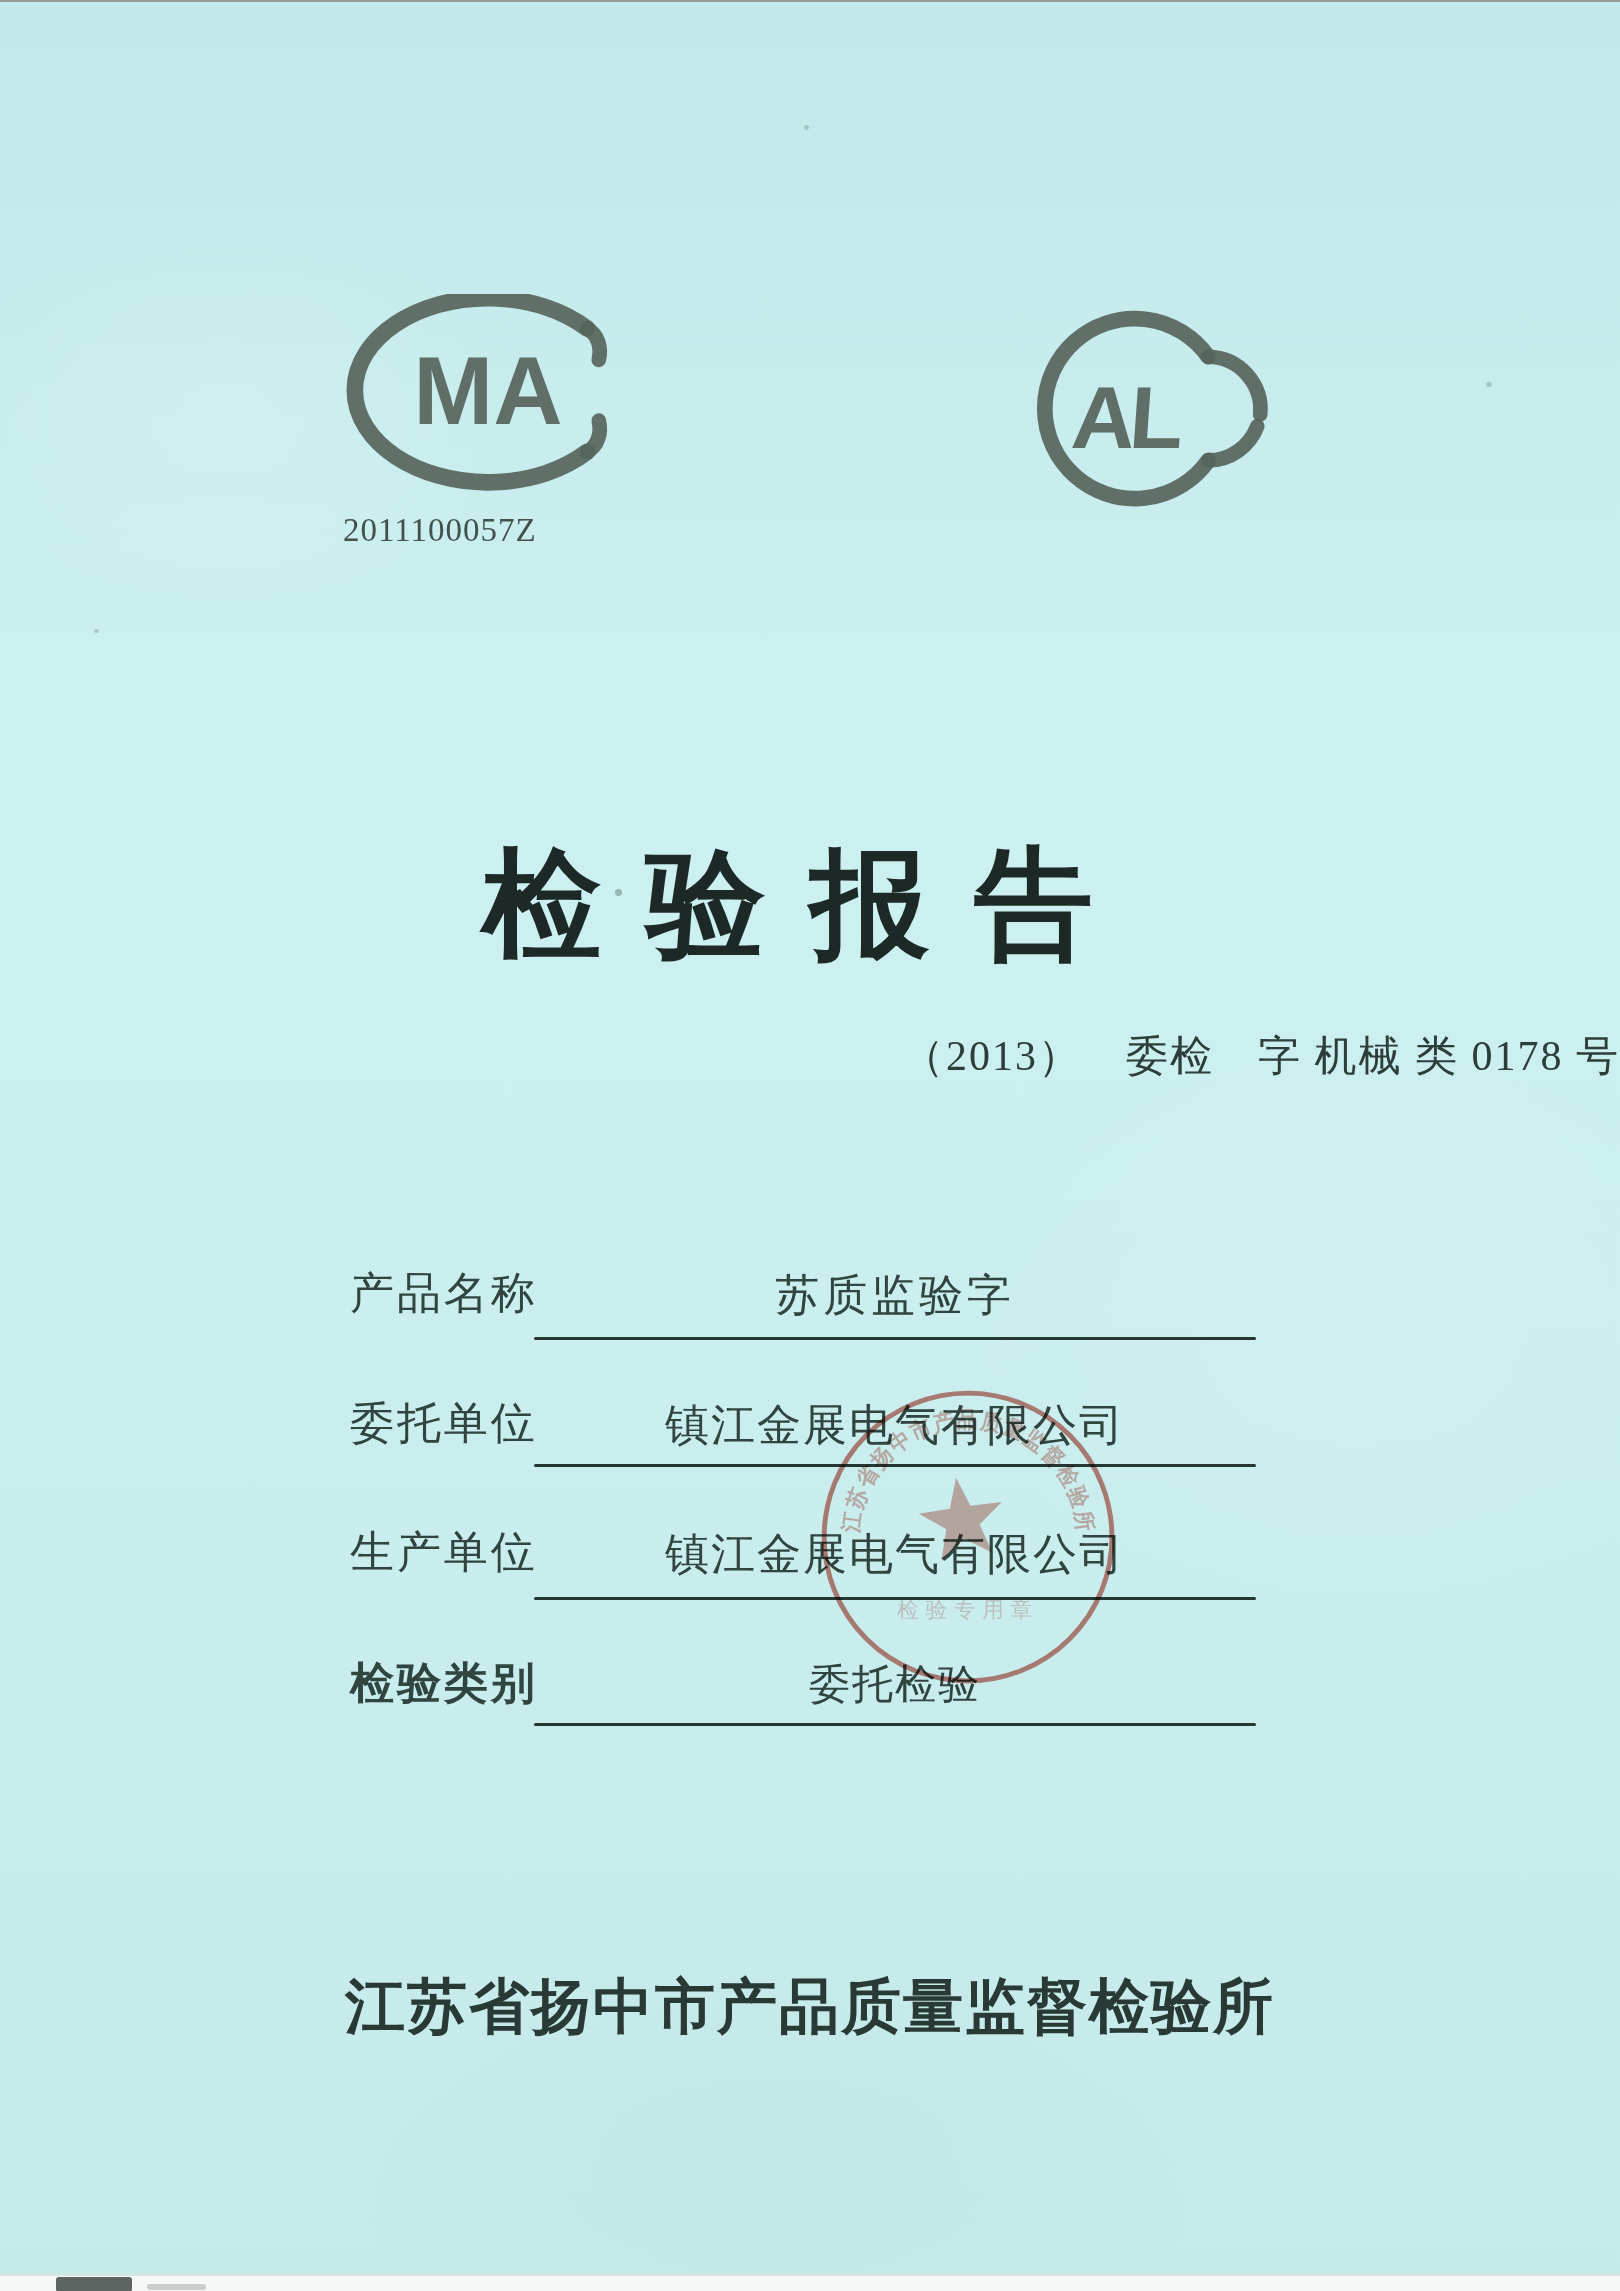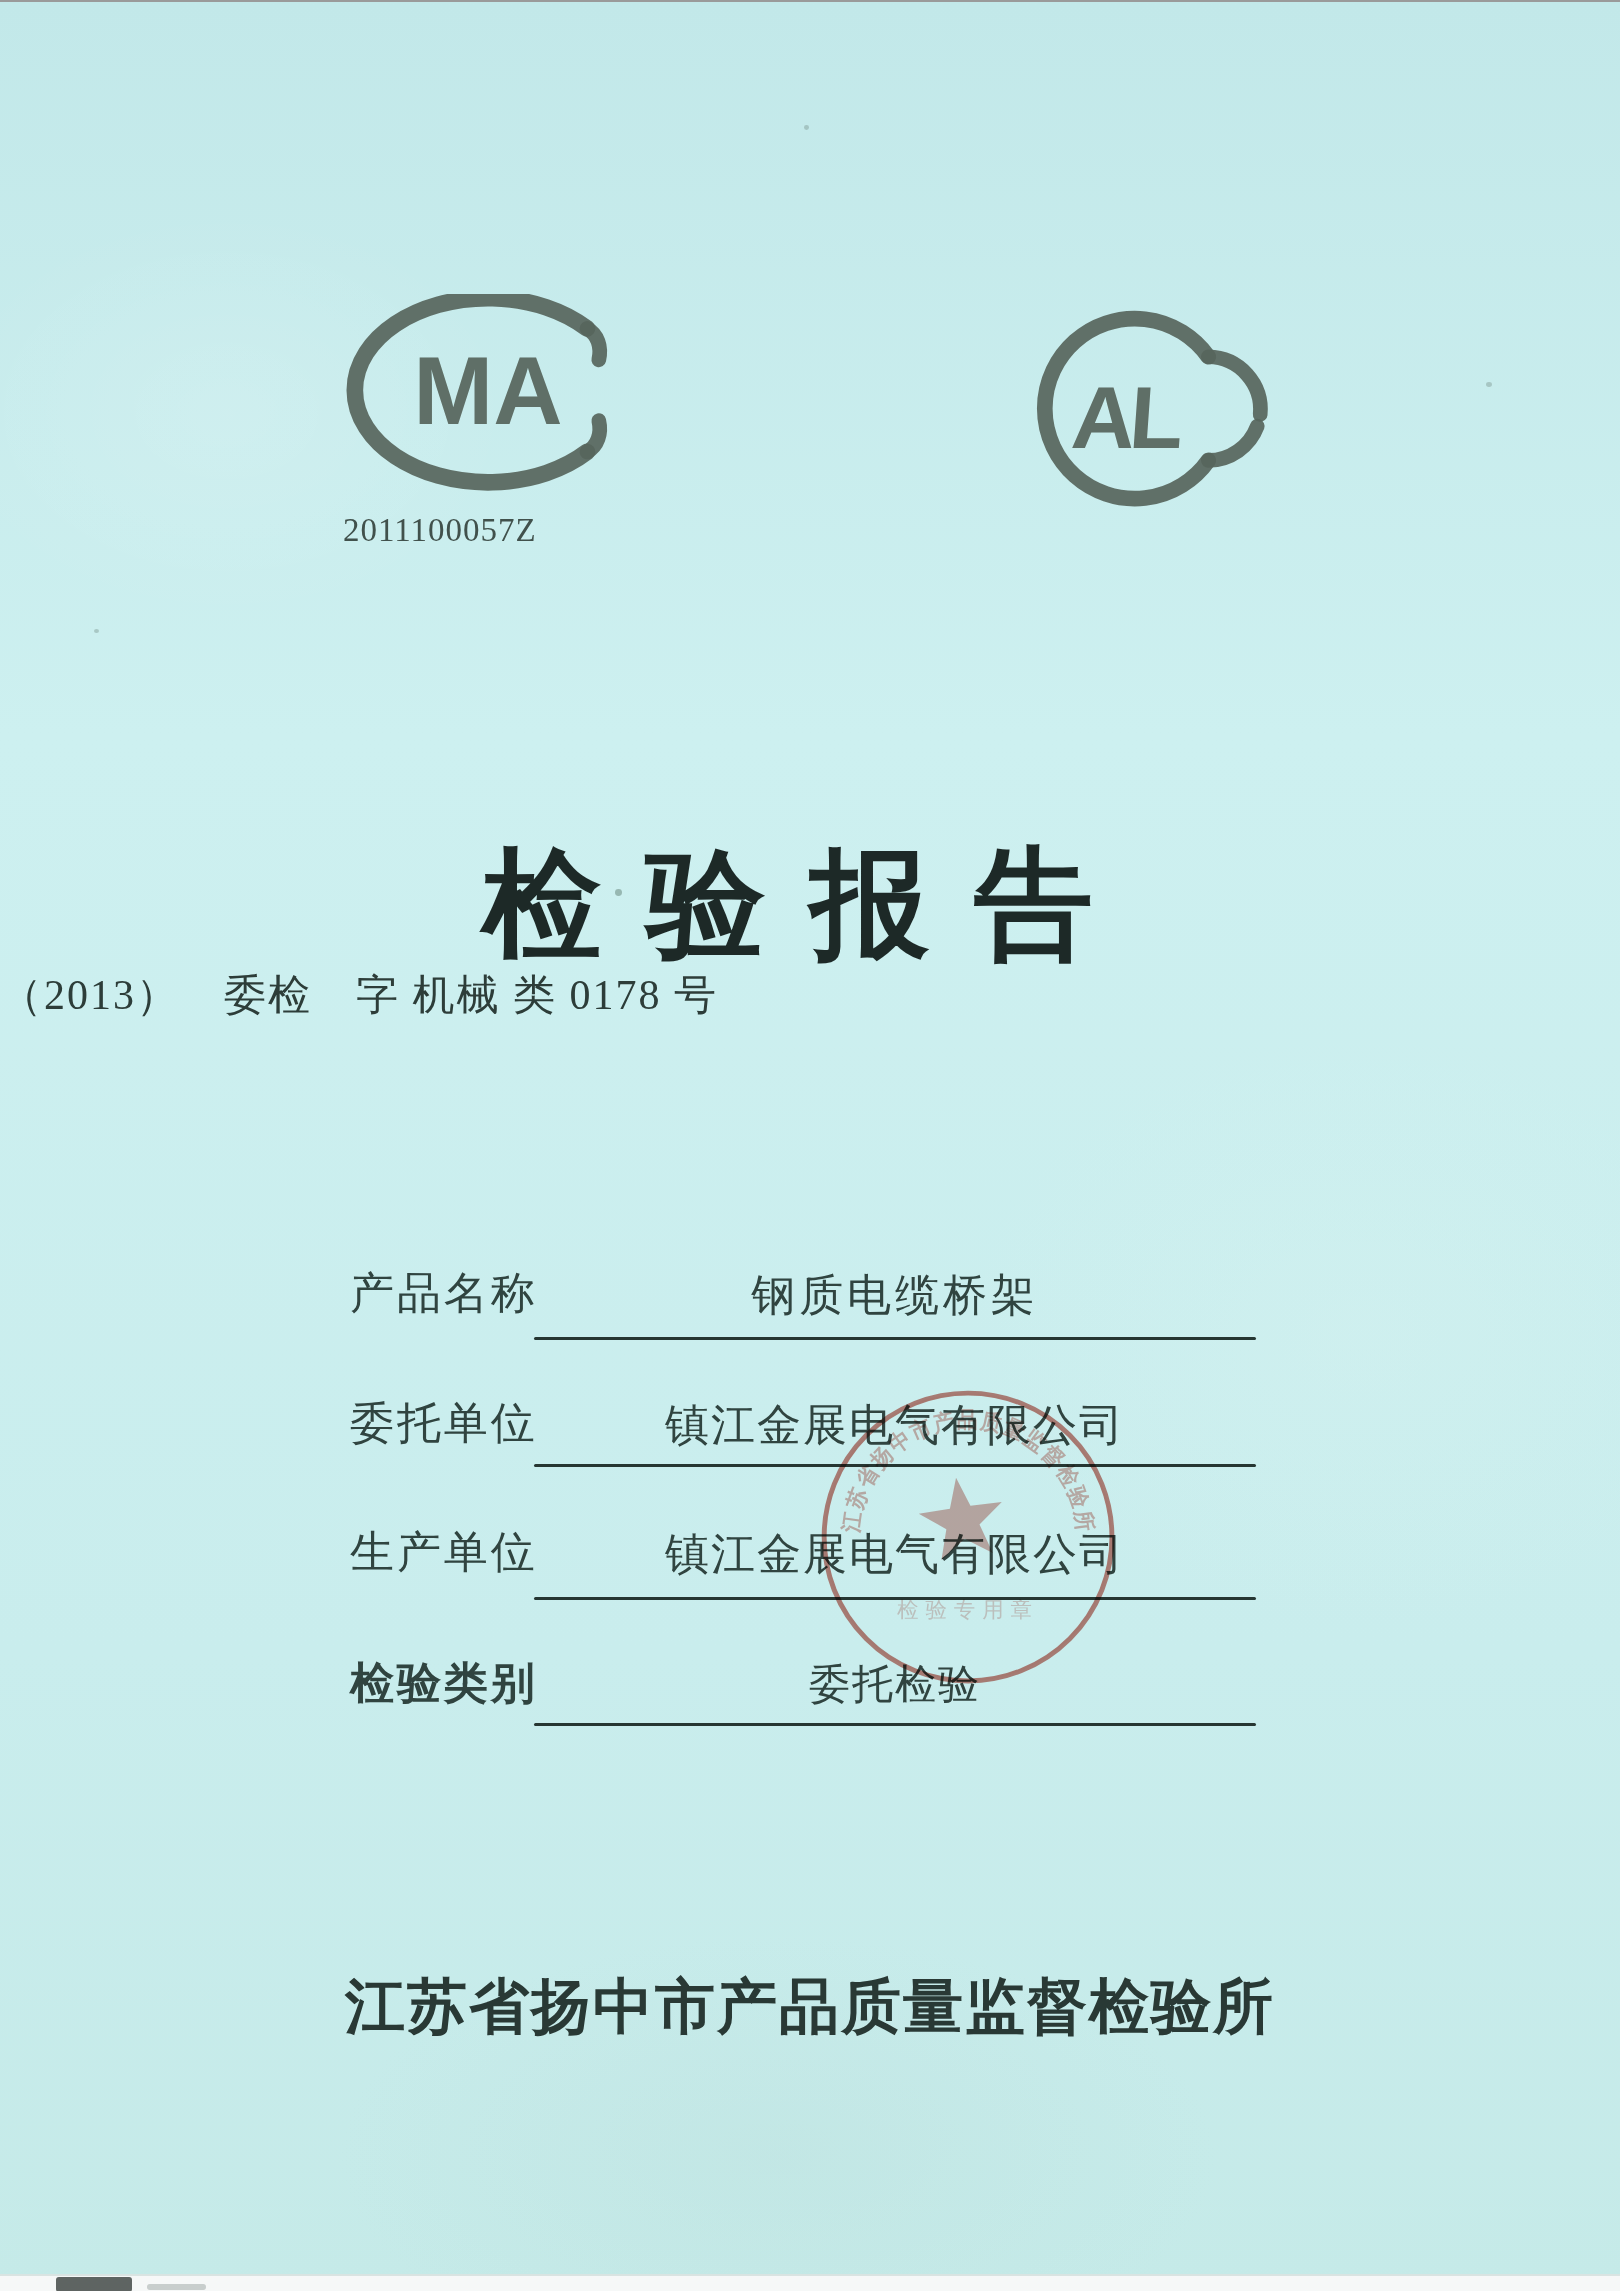--- a/index.html
+++ b/index.html
@@ -24,22 +24,22 @@
     font-family:"Liberation Serif","DejaVu Serif",serif;
   }
   
   .report-title{
     position:absolute;left:0;width:100%;top:823px;
     text-align:center;font-size:119px;font-weight:bold;
     letter-spacing:45px;
     color:#1d2927;
   }
   .report-no{
-    position:absolute;left:0;width:100%;top:965px;
-    text-align:left;font-size:42px;letter-spacing:2px;
+    position:absolute;left:0;width:100%;top:1026px;
+    text-align:right;font-size:42px;letter-spacing:2px;
     color:#2d3d39;
   }
   
   .field-label{
     position:absolute;left:350px;
     font-size:44px;letter-spacing:2.9px;line-height:1;
     color:#304440;
   }
   .field-value{
     position:absolute;left:534px;width:722px;
@@ -95,21 +95,21 @@
     <path d="M 183 57 A 54 54 0 0 1 236 116" fill="none" stroke="#57655c" stroke-width="15" stroke-linecap="round" opacity="0.92"></path>
     <path d="M 183 163 A 54 54 0 0 0 233 128" fill="none" stroke="#57655c" stroke-width="15" stroke-linecap="round" opacity="0.92"></path>
     <text x="106" y="150" text-anchor="middle" transform="skewX(-4)" font-family="Liberation Sans, DejaVu Sans, sans-serif" font-size="90" font-weight="bold" letter-spacing="-6" fill="#57655c" opacity="0.92">AL</text>
   </svg>
 
   <div class="report-title">检验报告</div>
 
   <div class="report-no">（2013）　委检　字 机械 类 0178 号</div>
 
   <div class="field-label" style="top:1270px;text-align:right;">产品名称</div>
-  <div class="field-value" style="top:1272px;letter-spacing:3.9px;">钢质电缆桥架</div>
+  <div class="field-value" style="top:1272px;letter-spacing:3.9px;">苏质监验字</div>
   <div class="field-line" style="top:1335px;"></div>
 
   <div class="field-label" style="top:1400px;">委托单位</div>
   <div class="field-value" style="top:1402px;">镇江金展电气有限公司</div>
   <div class="field-line" style="top:1462px;"></div>
 
   <div class="field-label" style="top:1529px;">生产单位</div>
   <div class="field-value" style="top:1531px;">镇江金展电气有限公司</div>
   <div class="field-line" style="top:1595px;"></div>
 

